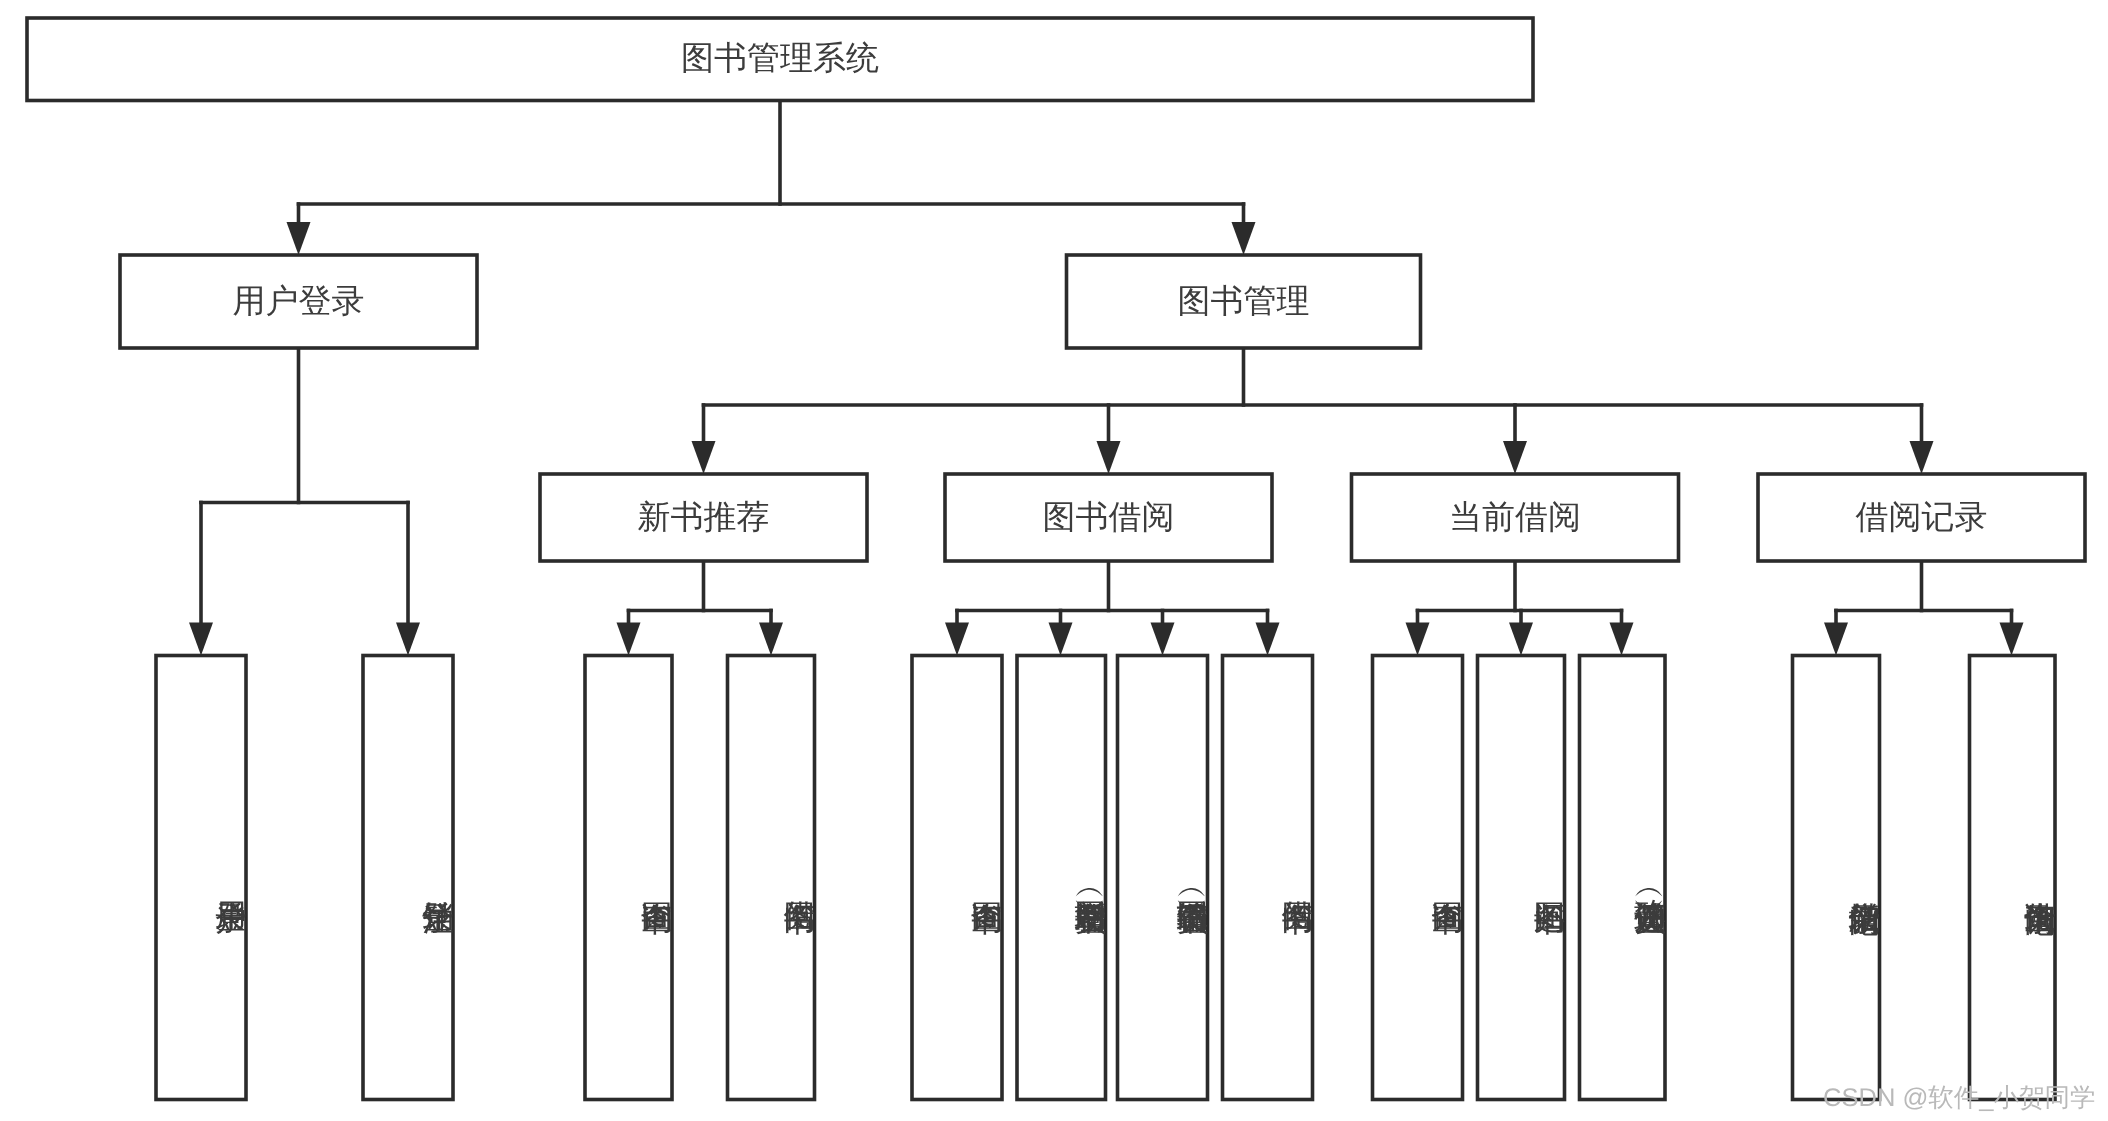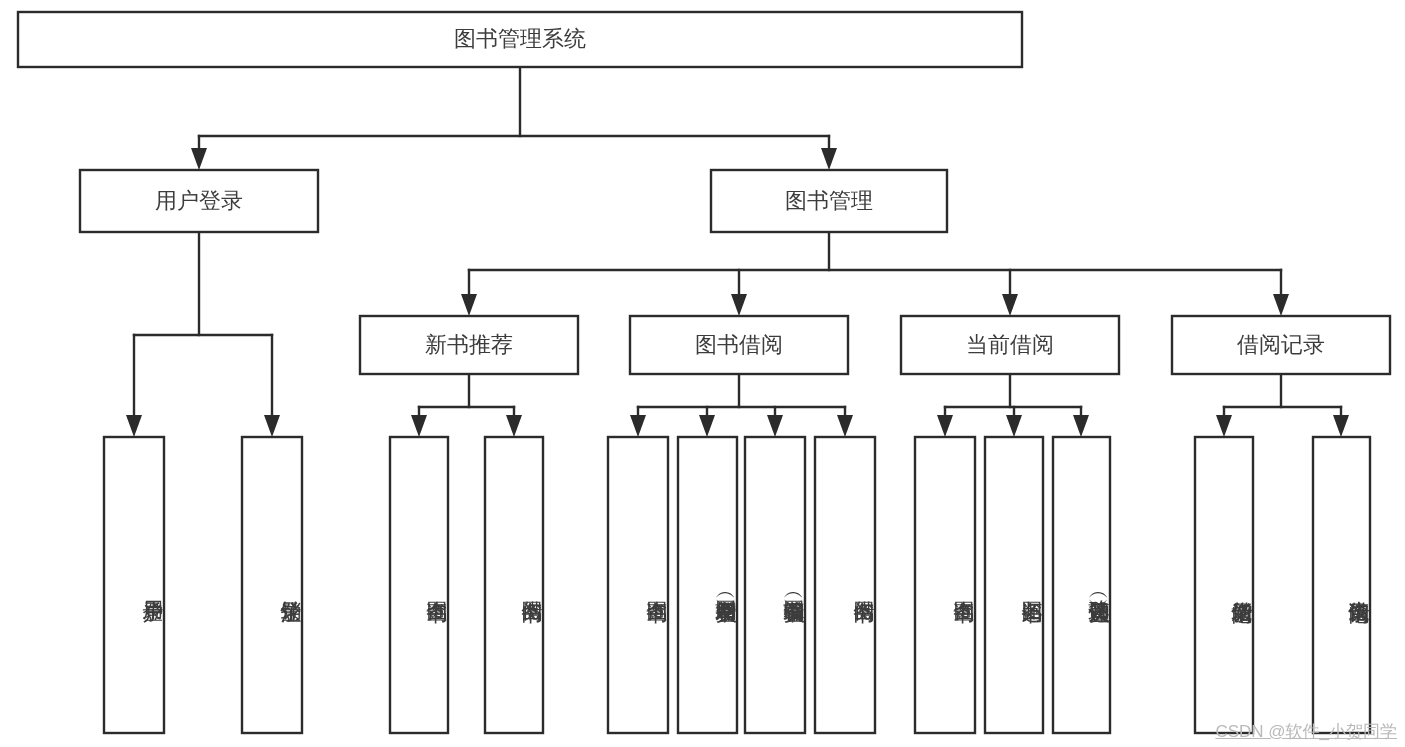--- a/index.html
+++ b/index.html
@@ -63,21 +63,20 @@
   }
   .watermark {
     position: absolute;
     right: 8px;
     bottom: 4px;
     font-size: 17px;
     color: #b9b9b9;
     font-family: "Liberation Sans", "DejaVu Sans", sans-serif;
     white-space: nowrap;
     pointer-events: none;
-    text-decoration: underline;
   }
 </style>
 </head>
 <body>
 
 <div id="canvas">
 
   <svg class="diagram" viewBox="0 0 1405 747">
     <g id="connector-layer">
         <line x1="520" y1="67" x2="520" y2="136" class="connector"></line>

